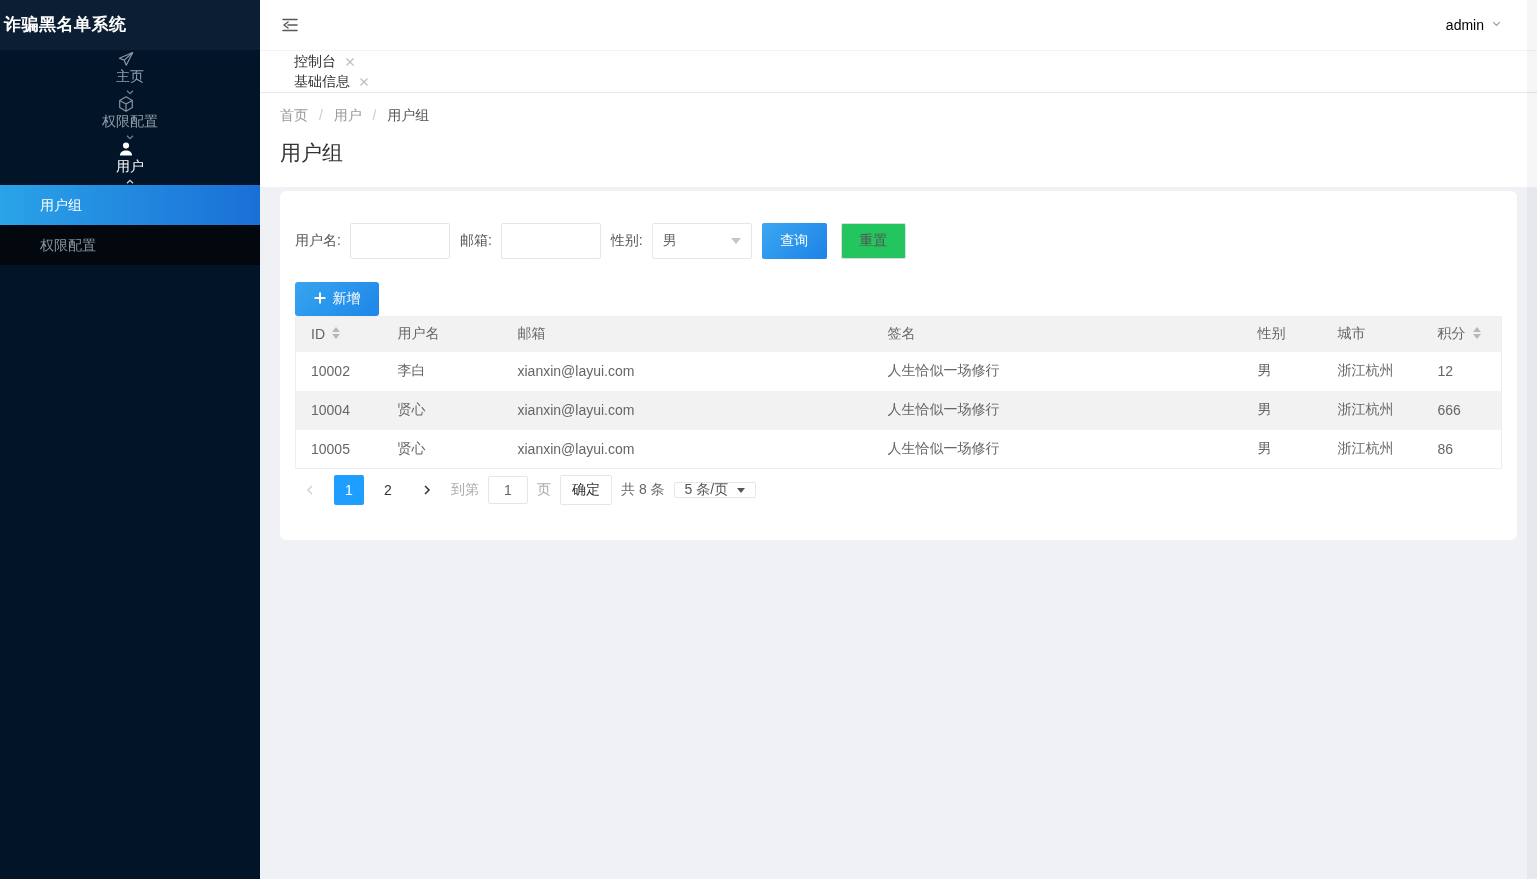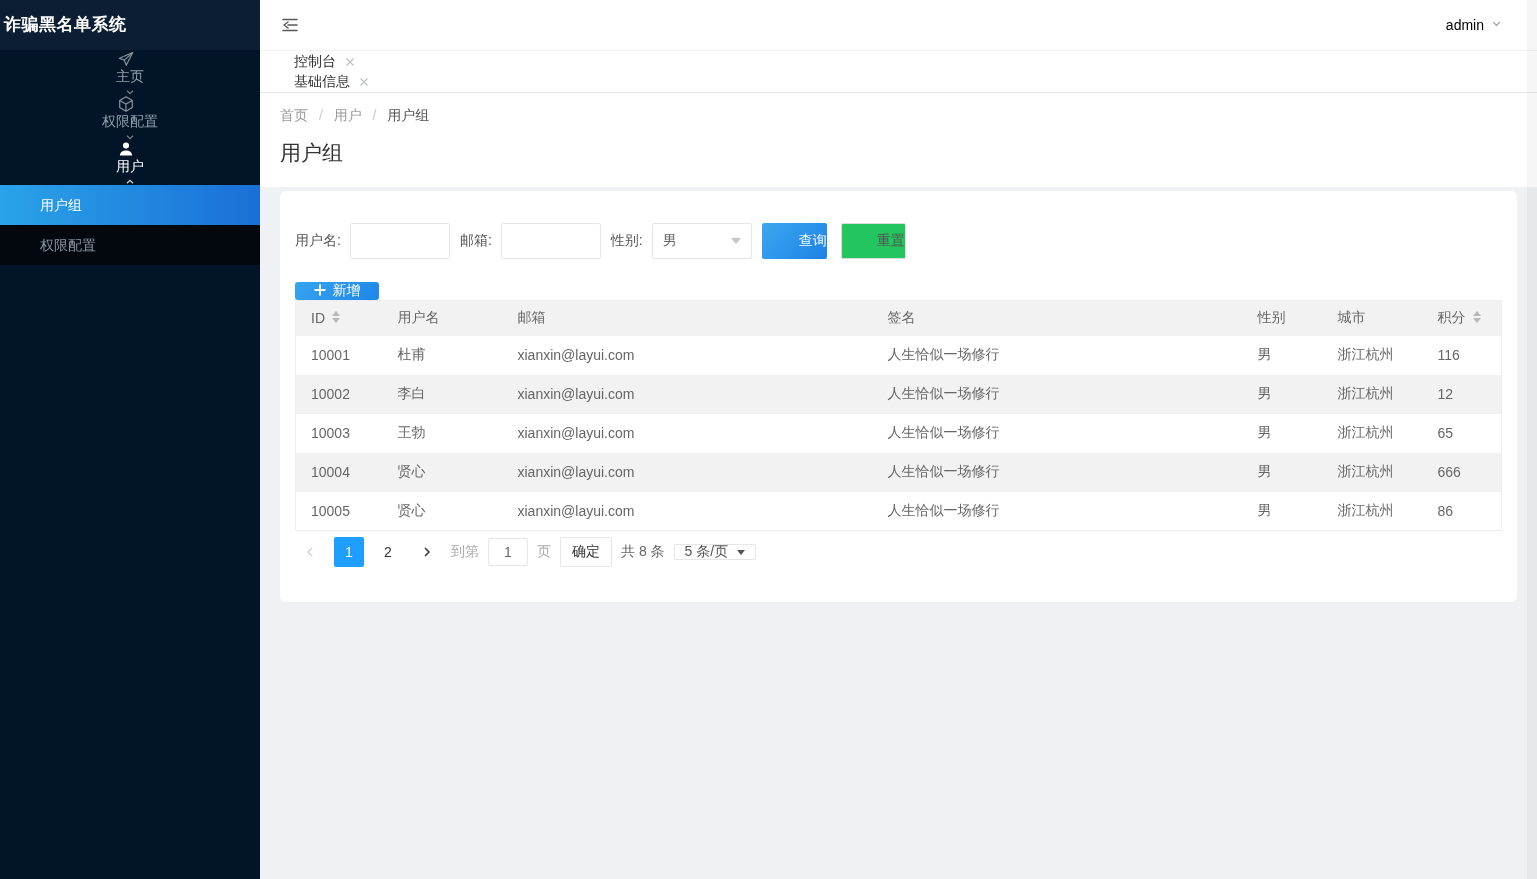--- a/index.html
+++ b/index.html
@@ -47,25 +47,25 @@
   .search-form { display: flex; align-items: center; margin-top: 17px; }
   .sf-label { color: #555; margin-right: 9px; }
   .sf-input { width: 100px; height: 36px; border: 1px solid #e6e6e6; border-radius: 2px;
               padding: 0 10px; font-size: 14px; color: #666; outline: none; margin-right: 10px; }
   .sf-select { width: 100px; height: 36px; border: 1px solid #e6e6e6; border-radius: 2px;
                display: flex; align-items: center; padding: 0 10px; color: #666;
                position: relative; margin-right: 10px; cursor: pointer; }
   .caret-down { width: 0; height: 0; border-left: 5px solid transparent; border-right: 5px solid transparent;
                 border-top: 6px solid #c6c6c6; margin-left: auto; }
   .btn { height: 36px; border: none; border-radius: 2px; font-size: 14px; cursor: pointer;
-         font-family: "Liberation Sans", sans-serif; text-align: right; }
+         font-family: "Liberation Sans", sans-serif; }
   .btn-primary { width: 65px; color: #fff; background: linear-gradient(135deg, #3ba8f1, #1e82e6); }
   .btn-plain { width: 65px; background: #22c55e; border: 1px solid #dcdcdc; color: #555; margin-left: 14px; }
 
-  .add-btn { margin-top: 23px; width: 84px; height: 18px; display: flex; align-items: center;
+  .add-btn { margin-top: 23px; width: 84px; height: 34px; display: flex; align-items: center;
              justify-content: center; gap: 7px; color: #fff; border: none; border-radius: 3px;
              background: linear-gradient(135deg, #36a5f0, #1e86e8); font-size: 14px; cursor: pointer;
              font-family: "Liberation Sans", sans-serif; }
 
   
   table { width: 100%; border-collapse: collapse; table-layout: fixed;
           border: 1px solid #eee; }
   thead th { background: #f2f2f2; height: 35px; text-align: left; font-weight: 400;
              color: #666; padding: 0 15px; }
   tbody td { height: 39px; color: #666; padding: 0 15px; overflow: hidden; white-space: nowrap; }
@@ -293,45 +293,27 @@
                         <polygon points="5,1 9,6 1,6" fill="#b8b8b8"></polygon>
                         <polygon points="1,8 9,8 5,13" fill="#b8b8b8"></polygon>
                       </svg>
                   </span>
                 </span>
               </th>
             </tr>
           </thead>
           <tbody>
             <tr>
-              <td>10001</td>
-              <td>杜甫</td>
-              <td>xianxin@layui.com</td>
-              <td>人生恰似一场修行</td>
-              <td>男</td>
-              <td>浙江杭州</td>
-              <td>116</td>
-            </tr>
-            <tr>
               <td>10002</td>
               <td>李白</td>
               <td>xianxin@layui.com</td>
               <td>人生恰似一场修行</td>
               <td>男</td>
               <td>浙江杭州</td>
               <td>12</td>
-            </tr>
-            <tr>
-              <td>10003</td>
-              <td>王勃</td>
-              <td>xianxin@layui.com</td>
-              <td>人生恰似一场修行</td>
-              <td>男</td>
-              <td>浙江杭州</td>
-              <td>65</td>
             </tr>
             <tr>
               <td>10004</td>
               <td>贤心</td>
               <td>xianxin@layui.com</td>
               <td>人生恰似一场修行</td>
               <td>男</td>
               <td>浙江杭州</td>
               <td>666</td>
             </tr>

